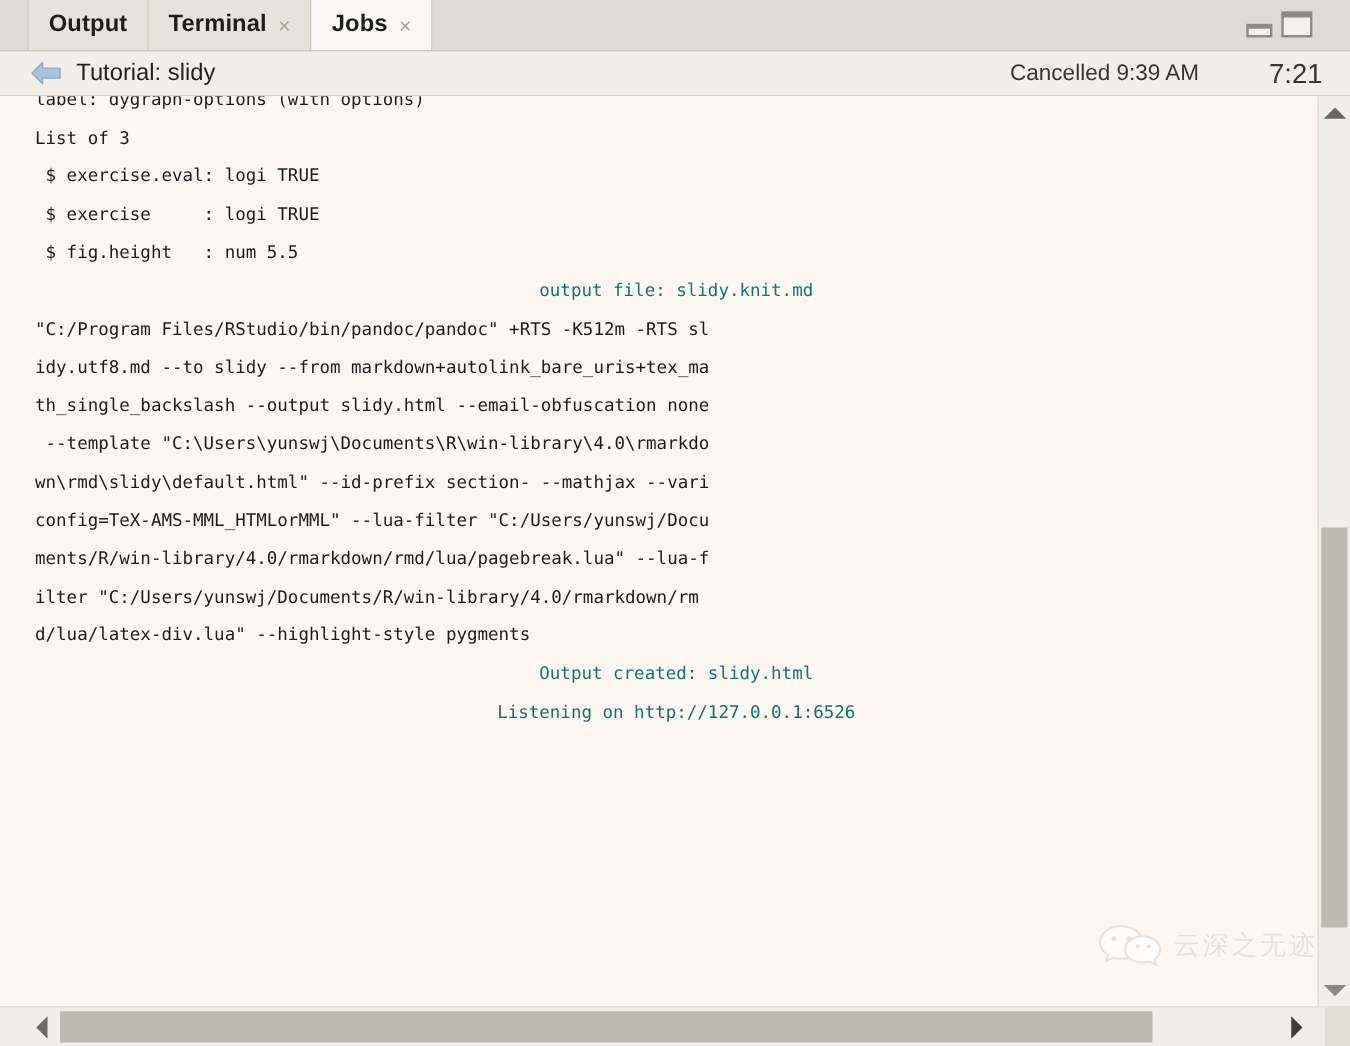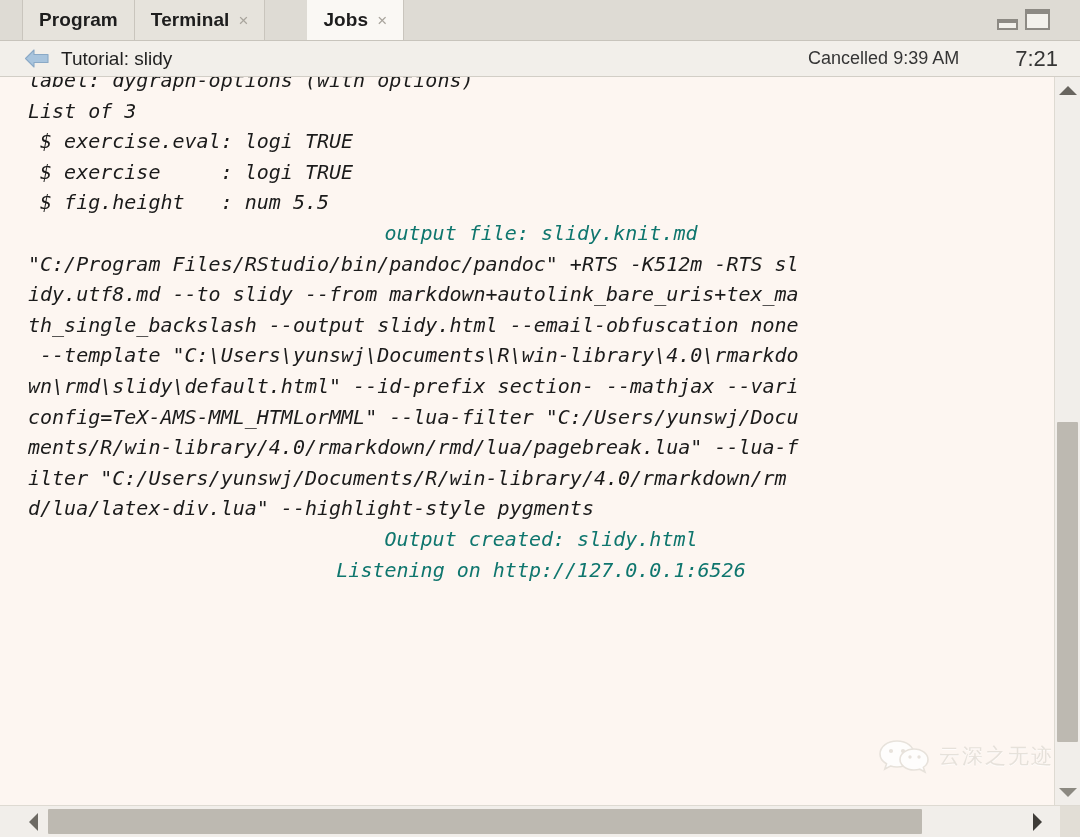--- a/index.html
+++ b/index.html
@@ -46,21 +46,20 @@
     box-sizing: border-box;
     background: #e6e3dc;
     border-right: 1px solid #c9c5bd;
     cursor: default;
     position: relative;
   }
   .tab:first-child { border-left: 1px solid #c9c5bd; }
   .tab.active {
     background: #faf8f4;
     border-right: 1px solid #c9c5bd;
-    margin-left: 42px;
   }
   .tab-label {
     font-size: 19px;
     font-weight: bold;
     color: #1d1d1d;
     letter-spacing: 0.1px;
     white-space: nowrap;
   }
   .tab-close {
     font-size: 17px;
@@ -149,26 +148,25 @@
     overflow: hidden;
     padding: 0 0 0 28px;
     box-sizing: border-box;
     position: relative;
   }
   .console-inner {
     margin-top: -12px;
   }
   .cline {
     font-family: "DejaVu Sans Mono", "Liberation Mono", monospace;
-    font-size: 20px;
+    font-size: 14px;
     line-height: 30.6px;
     color: #1b1b1b;
     white-space: pre;
     letter-spacing: 0px;
-    font-style: italic;
   }
   .cline.red { color: #0f766e; text-align: center; }
   .cline.blank { color: transparent; }
 
   
   .vscroll {
     position: relative;
     flex: 0 0 auto;
     width: 26px;
     background: #f1eeea;
@@ -280,21 +278,21 @@
   }
 </style>
 </head>
 <body>
 
 <div class="app">
 
   <div class="tabbar">
 
     <div class="tab">
-      <span class="tab-label">Program</span>
+      <span class="tab-label">Output</span>
     </div>
 
     <div class="tab">
       <span class="tab-label">Terminal</span>
       <span class="tab-close">×</span>
     </div>
 
     <div class="tab active">
       <span class="tab-label">Jobs</span>
       <span class="tab-close">×</span>

